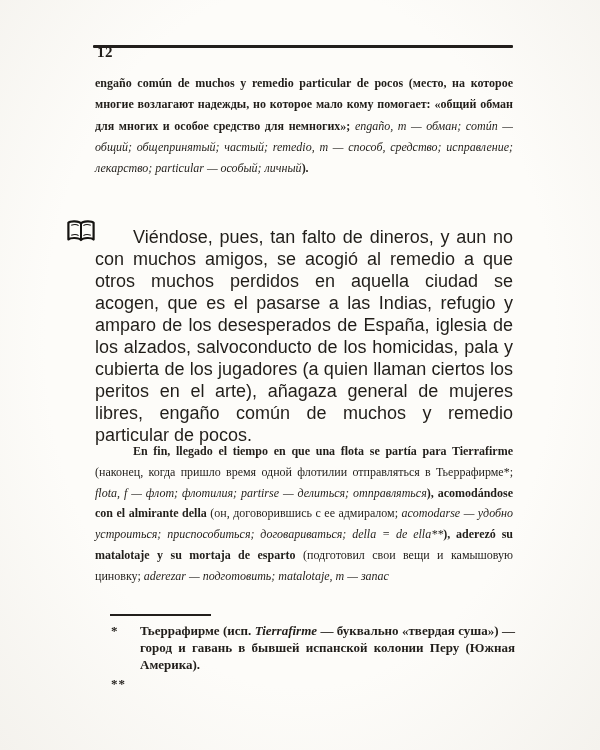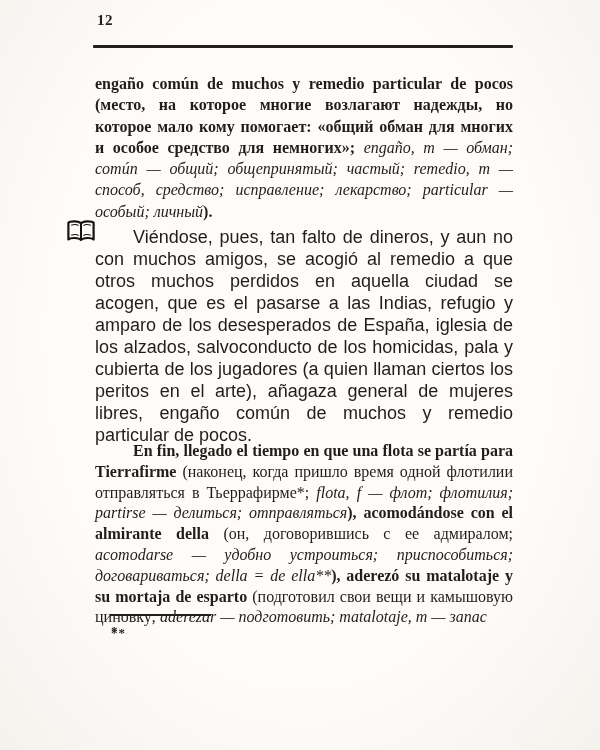--- a/index.html
+++ b/index.html
@@ -8,39 +8,39 @@
     font-family:"Liberation Serif", serif;
     background:#efeeea;
   }
   .page{
     position:relative;width:600px;height:750px;overflow:hidden;
     background:radial-gradient(ellipse at 50% 45%, #fdfcf9 60%, #f4f2ed 100%);
     color:#211e1a;
   }
   
   .pageno{
-    position:absolute;left:97px;top:12px;
+    position:absolute;left:97px;top:44px;
     font-size:15px;font-weight:700;letter-spacing:.5px;
   }
   .htitle{
     position:absolute;left:0;right:0;top:26px;
     text-align:center;font-size:15px;font-weight:700;
   }
   .hrule{
     position:absolute;left:93px;top:45px;width:420px;height:2.5px;
     background:#221f1c;border-radius:1px;
   }
   
   .para{
     position:absolute;left:95px;width:418px;margin:0;
     text-align:justify;text-align-last:left;
   }
   .serif{
     font-family:"Liberation Serif", serif;
-    font-size:16px;line-height:21.3px;
+    font-size:12px;line-height:21.3px;
   }
   .sans{
     font-family:"Liberation Sans", sans-serif;
     font-size:18px;line-height:22px;
   }
   #p1{top:73px;}
   #p2{top:226px;text-indent:38px;}
   #p3{top:405px;text-indent:38px;line-height:20.8px;margin-top:36px;}
   
   .rb{font-weight:700;}
@@ -85,19 +85,20 @@
 
   <p class="para sans" id="p2"><span class="rr">Viéndose, pues, tan falto de dineros, y aun no con muchos amigos, se acogió al remedio a que otros muchos perdidos en aquella ciudad se acogen, que es el pasarse a las Indias, refugio y amparo de los desesperados de España, iglesia de los alzados, salvoconducto de los homicidas, pala y cubierta de los jugadores (a quien llaman ciertos los peritos en el arte), añagaza general de mujeres libres, engaño común de muchos y remedio particular de pocos.</span></p>
 
   <p class="para serif" id="p3"><span class="rb">En fin, llegado el tiempo en que una flota se partía para Tierrafirme </span><span class="rr">(наконец, когда пришло время одной флотилии отправляться в Тьеррафирме*; </span><span class="ri">flota, f — флот; флотилия; partirse — делиться; отправляться</span><span class="rb">), acomodándose con el almirante della </span><span class="rr">(он, договорившись с ее адмиралом; </span><span class="ri">acomodarse — удобно устроиться; приспособиться; договариваться; della = de ella**</span><span class="rb">), aderezó su matalotaje y su mortaja de esparto </span><span class="rr">(подготовил свои вещи и камышовую циновку; </span><span class="ri">aderezar — подготовить; matalotaje, m — запас</span></p>
 
   <div class="fnrule"></div>
 
   <div class="footnotes serif">
     <div class="fn">
       <span class="fnmark">*</span>
+      <span class="fntext"><span class="rb">Тьеррафирме (исп. </span><span class="rbi">Tierrafirme</span><span class="rb"> — буквально «твердая суша») — город и гавань в бывшей испанской колонии Перу (Южная Америка).</span></span>
     </div>
     <div class="fn">
       <span class="fnmark">**</span>
     </div>
   </div>
 
 </div>
 
 </body></html>

